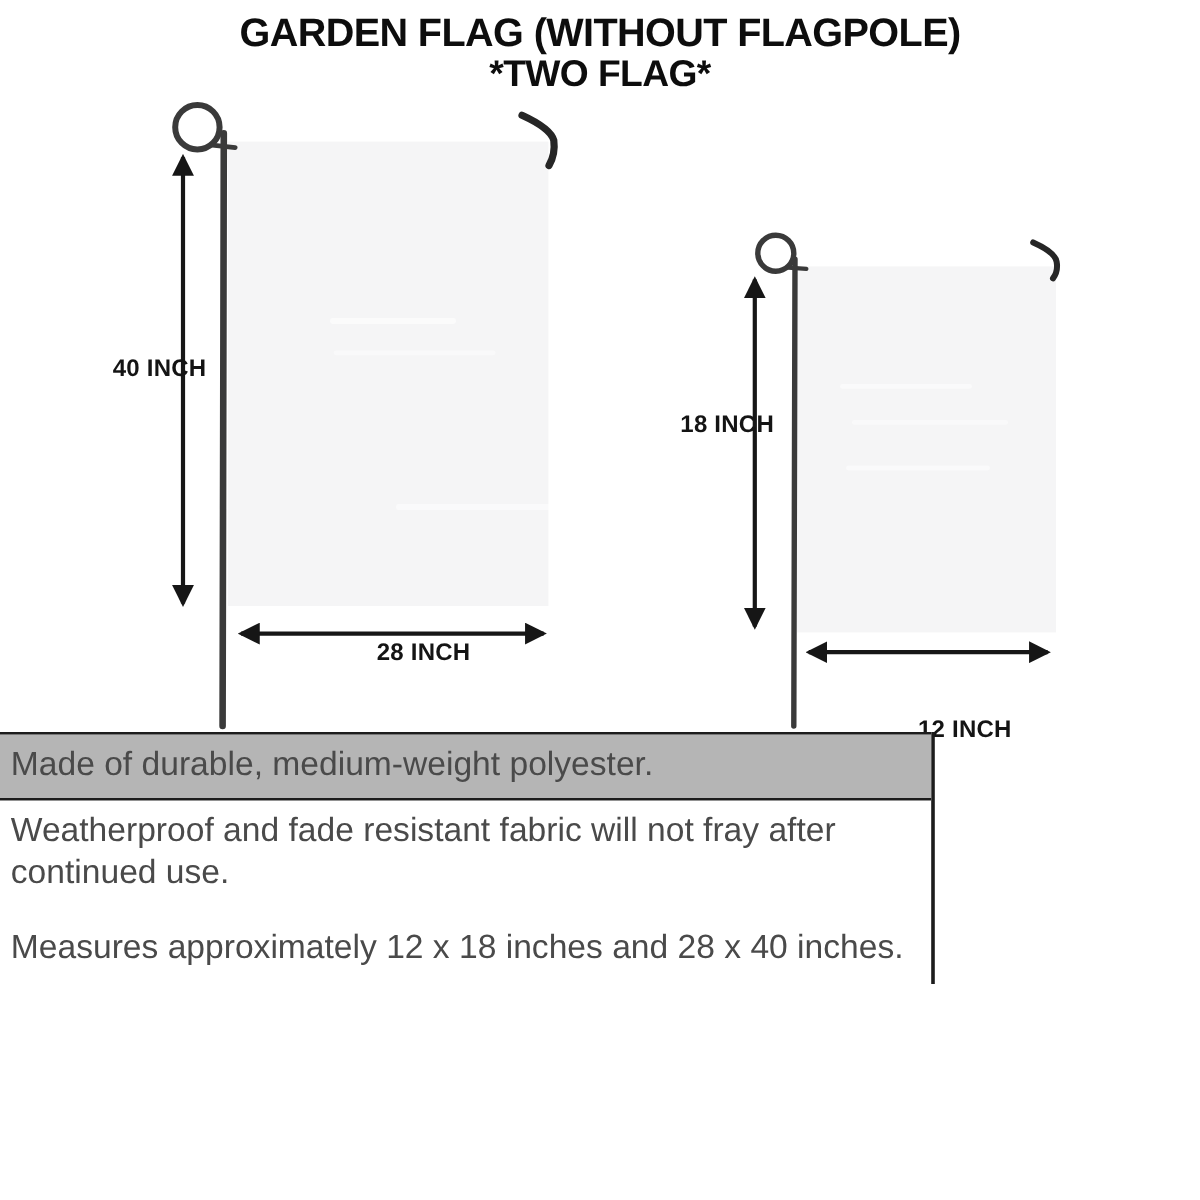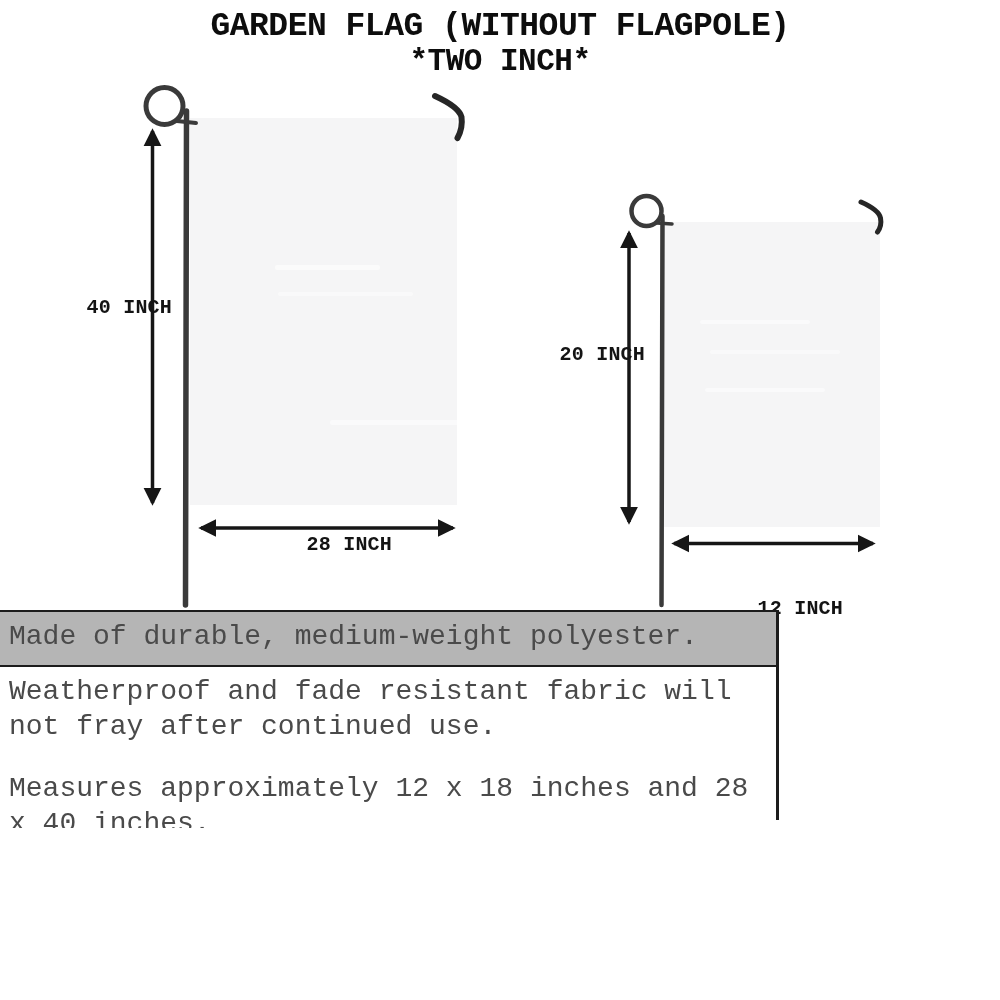--- a/index.html
+++ b/index.html
@@ -4,21 +4,21 @@
 <style>
   :root{
     --row-shaded:#b5b5b5; --row-border:#1c1c1c; --flag-fabric:#f5f5f6;
     --pole:#3a3a3a; --arrow:#161616; --title-text:#0d0d0d; --feature-text:#4a4a4a;
     --label-text:#141414;
   }
   *{margin:0;padding:0;box-sizing:border-box;}
   html,body{background:#fff;}
   .canvas{
     position:relative;width:1000px;height:828px;background:#fff;overflow:hidden;
-    font-family:Liberation Mono, monospace;
+    font-family:Liberation Sans, sans-serif;
   }
   .title-block{position:absolute;left:0;top:8px;width:1000px;text-align:center;color:var(--title-text);}
   .title-line1{font-size:33px;font-weight:800;letter-spacing:-0.5px;line-height:37px;}
   .title-line2{font-size:31px;font-weight:800;letter-spacing:-0.5px;line-height:34px;}
   .diagram-svg{position:absolute;left:0;top:0;width:1000px;height:1000px;pointer-events:none;}
   .fabric{fill:var(--flag-fabric);}
   .streak{fill:#ffffff;}
   .pole{stroke:var(--pole);fill:none;stroke-linecap:round;}
   .hook{stroke:#262626;fill:none;stroke-linecap:round;}
   .dim-arrow{stroke:var(--arrow);stroke-width:3.5;fill:none;}
@@ -33,21 +33,21 @@
   .row-plain{background:transparent;border-radius:19px;}
   .h57{height:57px;} .h56{height:56px;margin-top:40px;} .h61{height:61px;}
 </style>
 </head>
 <body>
 
 <div class="canvas">
 
   <div class="title-block">
     <div class="title-line1">GARDEN FLAG (WITHOUT FLAGPOLE)</div>
-    <div class="title-line2">*TWO INCH*</div>
+    <div class="title-line2">*TWO FLAG*</div>
   </div>
 
   <svg class="diagram-svg" viewBox="0 0 1000 1000" xmlns="http://www.w3.org/2000/svg">
     <defs>
       <marker id="ah" viewBox="0 0 10 10" refX="8.5" refY="5" markerWidth="5.2" markerHeight="5.2" orient="auto-start-reverse">
         <path class="ah-path" d="M0,0 L10,5 L0,10 Z"></path>
       </marker>
     </defs>
 
     <g>
@@ -72,21 +72,21 @@
       <circle class="pole" cx="646.5" cy="211" r="15" stroke-width="4.5"></circle>
       <line class="pole" x1="657" y1="223" x2="672" y2="224" stroke-width="3.5"></line>
       <path class="hook" d="M 861,202 Q 879,210 880.5,218 Q 882,226 877.5,232" stroke-width="5"></path>
       <line class="dim-arrow" x1="629" y1="233" x2="629" y2="522" marker-start="url(#ah)" marker-end="url(#ah)"></line>
       <line class="dim-arrow" x1="674" y1="543.5" x2="873" y2="543.5" marker-start="url(#ah)" marker-end="url(#ah)"></line>
     </g>
   </svg>
 
   <div class="dim-label" style="left:32px;top:296px;">40 INCH</div>
   <div class="dim-label" style="left:252px;top:533px;">28 INCH</div>
-  <div class="dim-label" style="left:505px;top:343px;">20 INCH</div>
+  <div class="dim-label" style="left:505px;top:343px;">18 INCH</div>
   <div class="dim-label" style="left:703px;top:549px;margin-top:48px;">12 INCH</div>
 
   <div class="features-table">
     <div class="feature-row row-shaded h57">
       <span>Made of durable, medium-weight polyester.</span>
     </div>
     <div class="feature-row row-plain h57">
       <span>Weatherproof and fade resistant fabric will not fray after continued use.</span>
     </div>
     <div class="feature-row row-plain h56">

